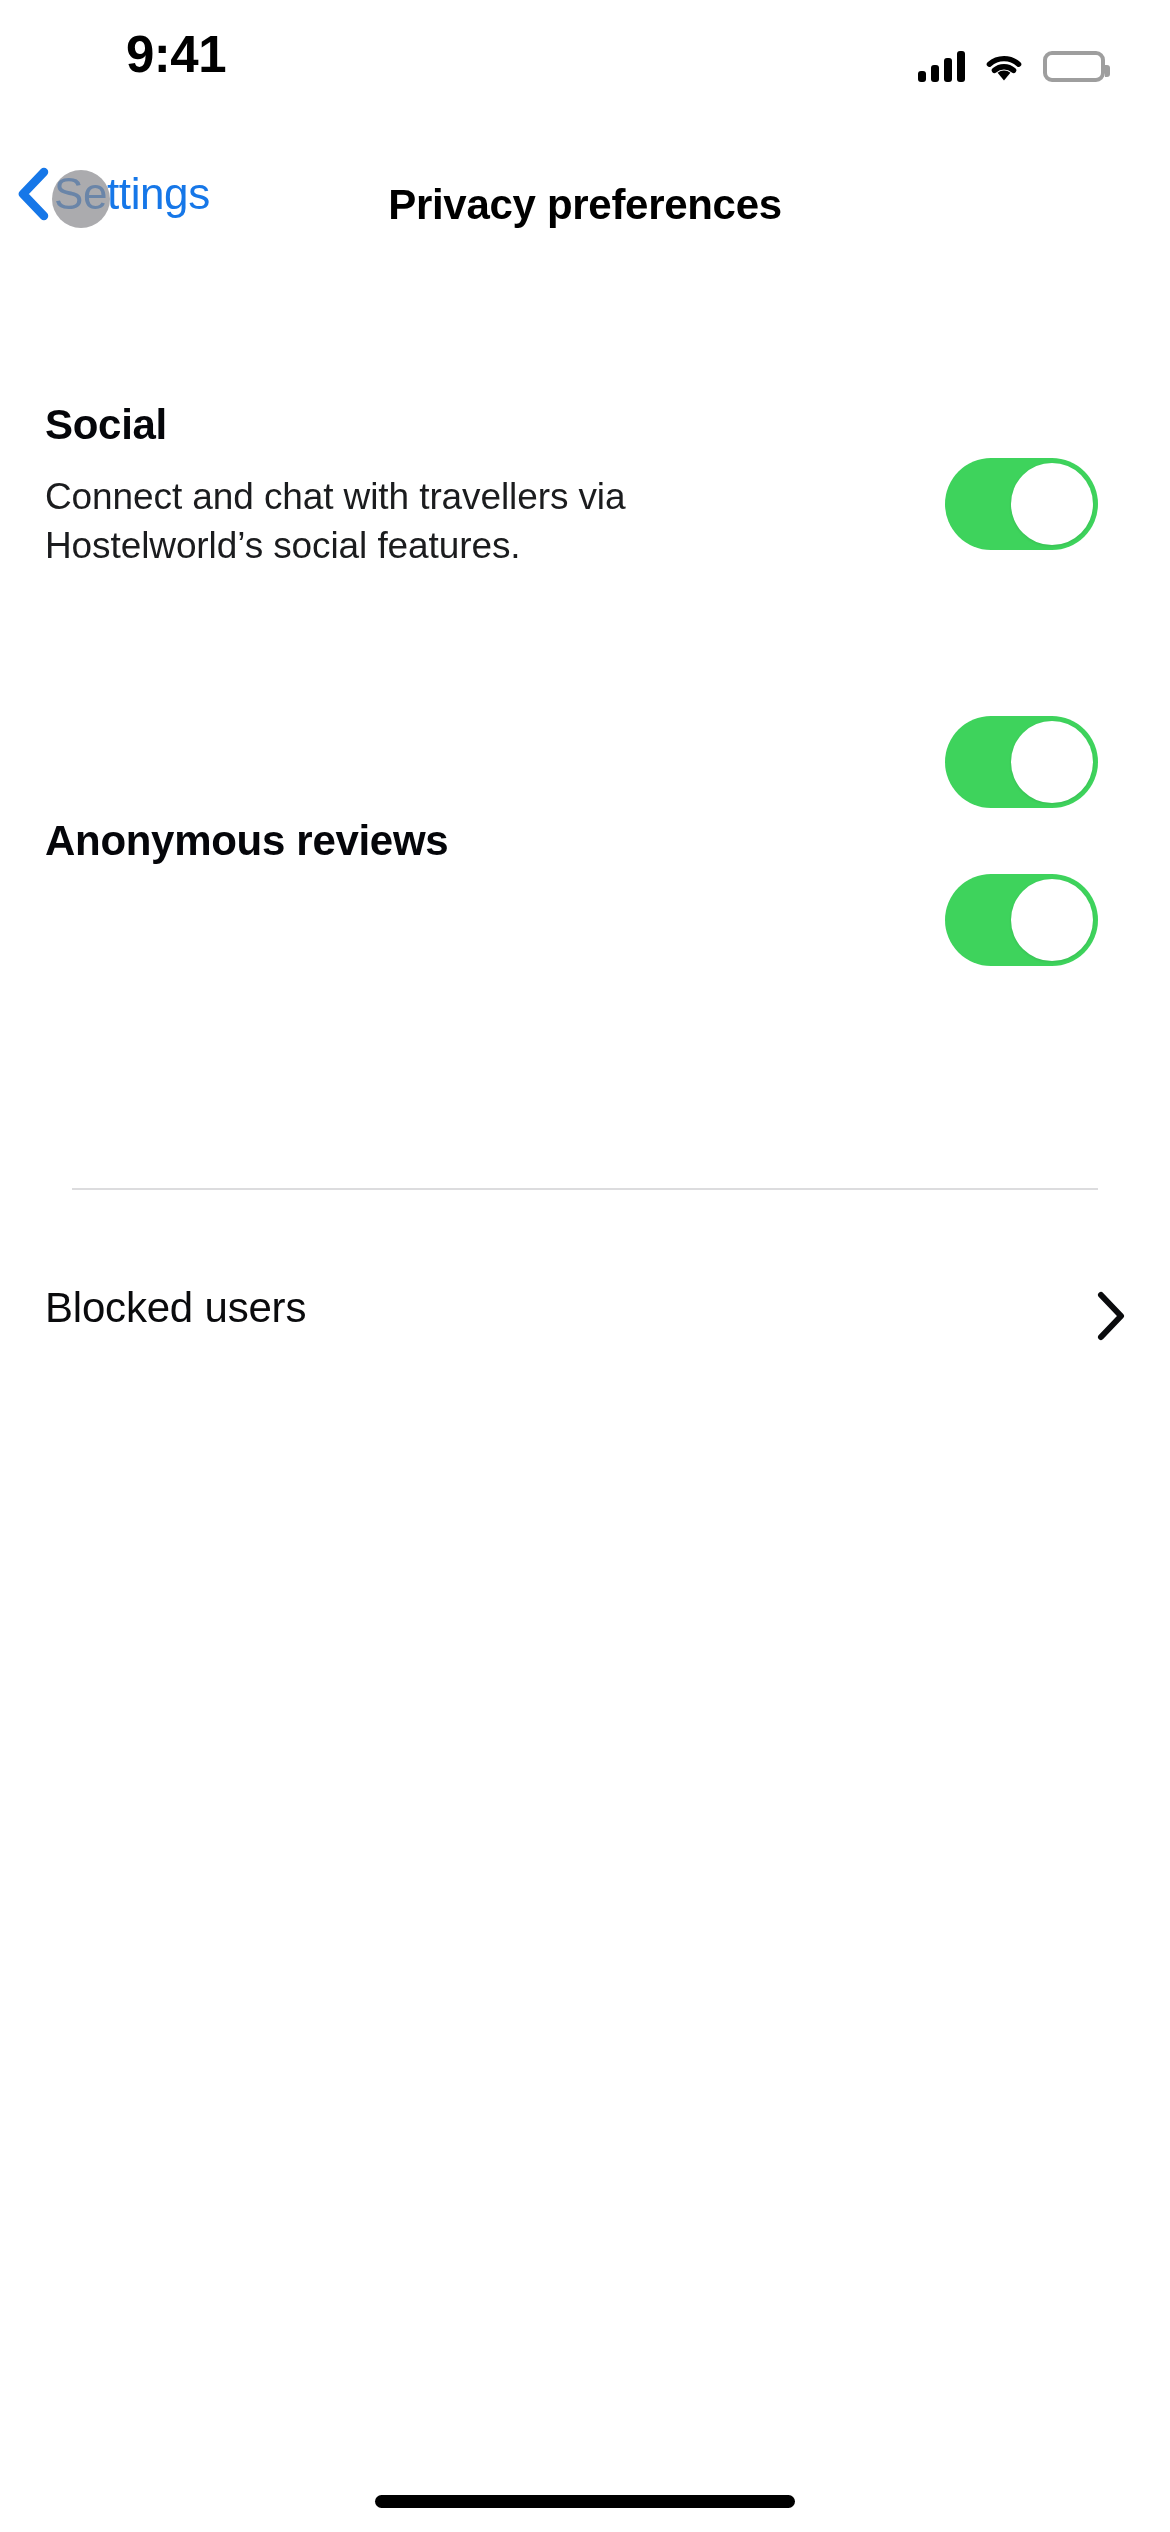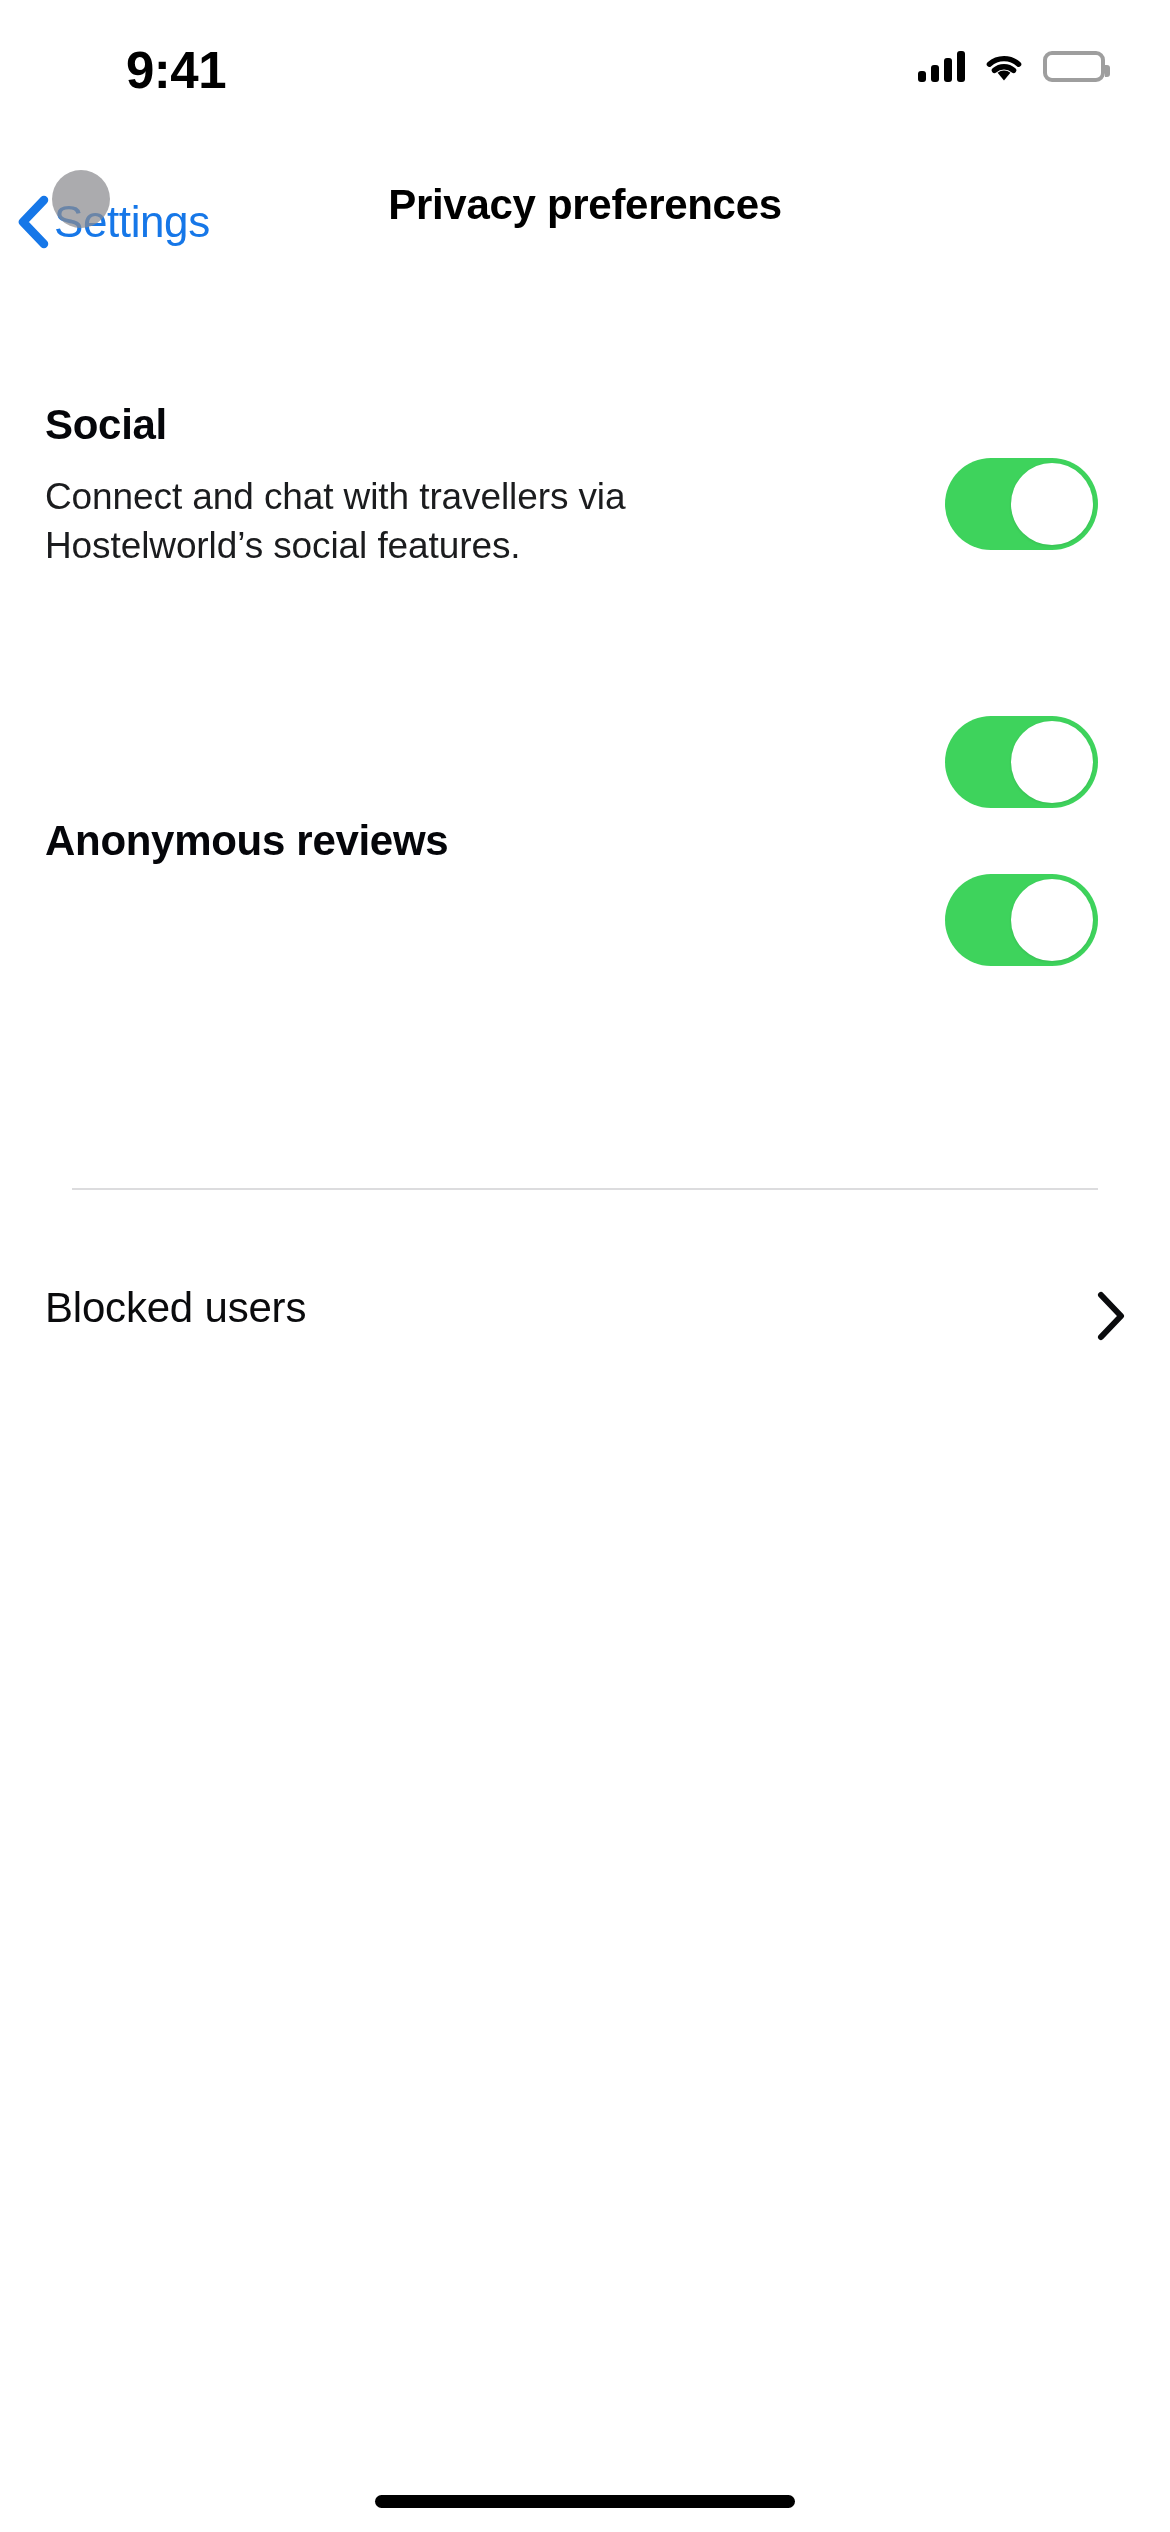--- a/index.html
+++ b/index.html
@@ -13,21 +13,21 @@
   #screen { position:relative; width:1170px; height:2532px; background:#fff; }
 
   
   #status-bar {
     position:absolute; top:0; left:0; width:1170px; height:105px;
   }
   #status-time {
     position:absolute; left:86px; top:27px;
     width:180px; text-align:center;
     font-size:51px; font-weight:700; color:#000;
-    letter-spacing:-0.5px; line-height:56px;margin-top:16px;
+    letter-spacing:-0.5px; line-height:56px;
   }
   #status-right {
     position:absolute; right:65px; top:42px;
     display:flex; align-items:flex-end; gap:18px; height:40px;
   }
   .sig-bars { display:flex; align-items:flex-end; gap:5px; height:32px; }
   .sig-bars i { display:block; width:8px; background:#000; border-radius:3px; }
   .sig-bars i:nth-child(1){ height:11px; }
   .sig-bars i:nth-child(2){ height:17px; }
   .sig-bars i:nth-child(3){ height:24px; }
@@ -40,22 +40,22 @@
   .battery .fill { width:100%; height:100%; background:#000; border-radius:4px; }
   .battery:after {
     content:""; position:absolute; right:-9px; top:10px;
     width:5px; height:12px; background:rgba(0,0,0,0.38);
     border-radius:0 3px 3px 0;
   }
 
   
   #nav-bar { position:absolute; top:160px; left:0; width:1170px; height:90px; }
   #back-button {
-    position:absolute; left:16px; top:17px; height:90px;
-    display:flex; align-items:center; gap:4px; cursor:pointer;
+    position:absolute; left:16px; top:6px; height:90px;
+    display:flex; gap:4px; cursor:pointer;
   }
   #back-chevron { width:34px; height:56px; position:relative; }
   #back-label {
     font-size:44px; color:#1677E8; line-height:56px; letter-spacing:-0.4px;
   }
   #touch-indicator {
     position:absolute; left:52px; top:170px;
     width:58px; height:58px; border-radius:50%;
     background:#8A8A8F; opacity:0.72;
   }

